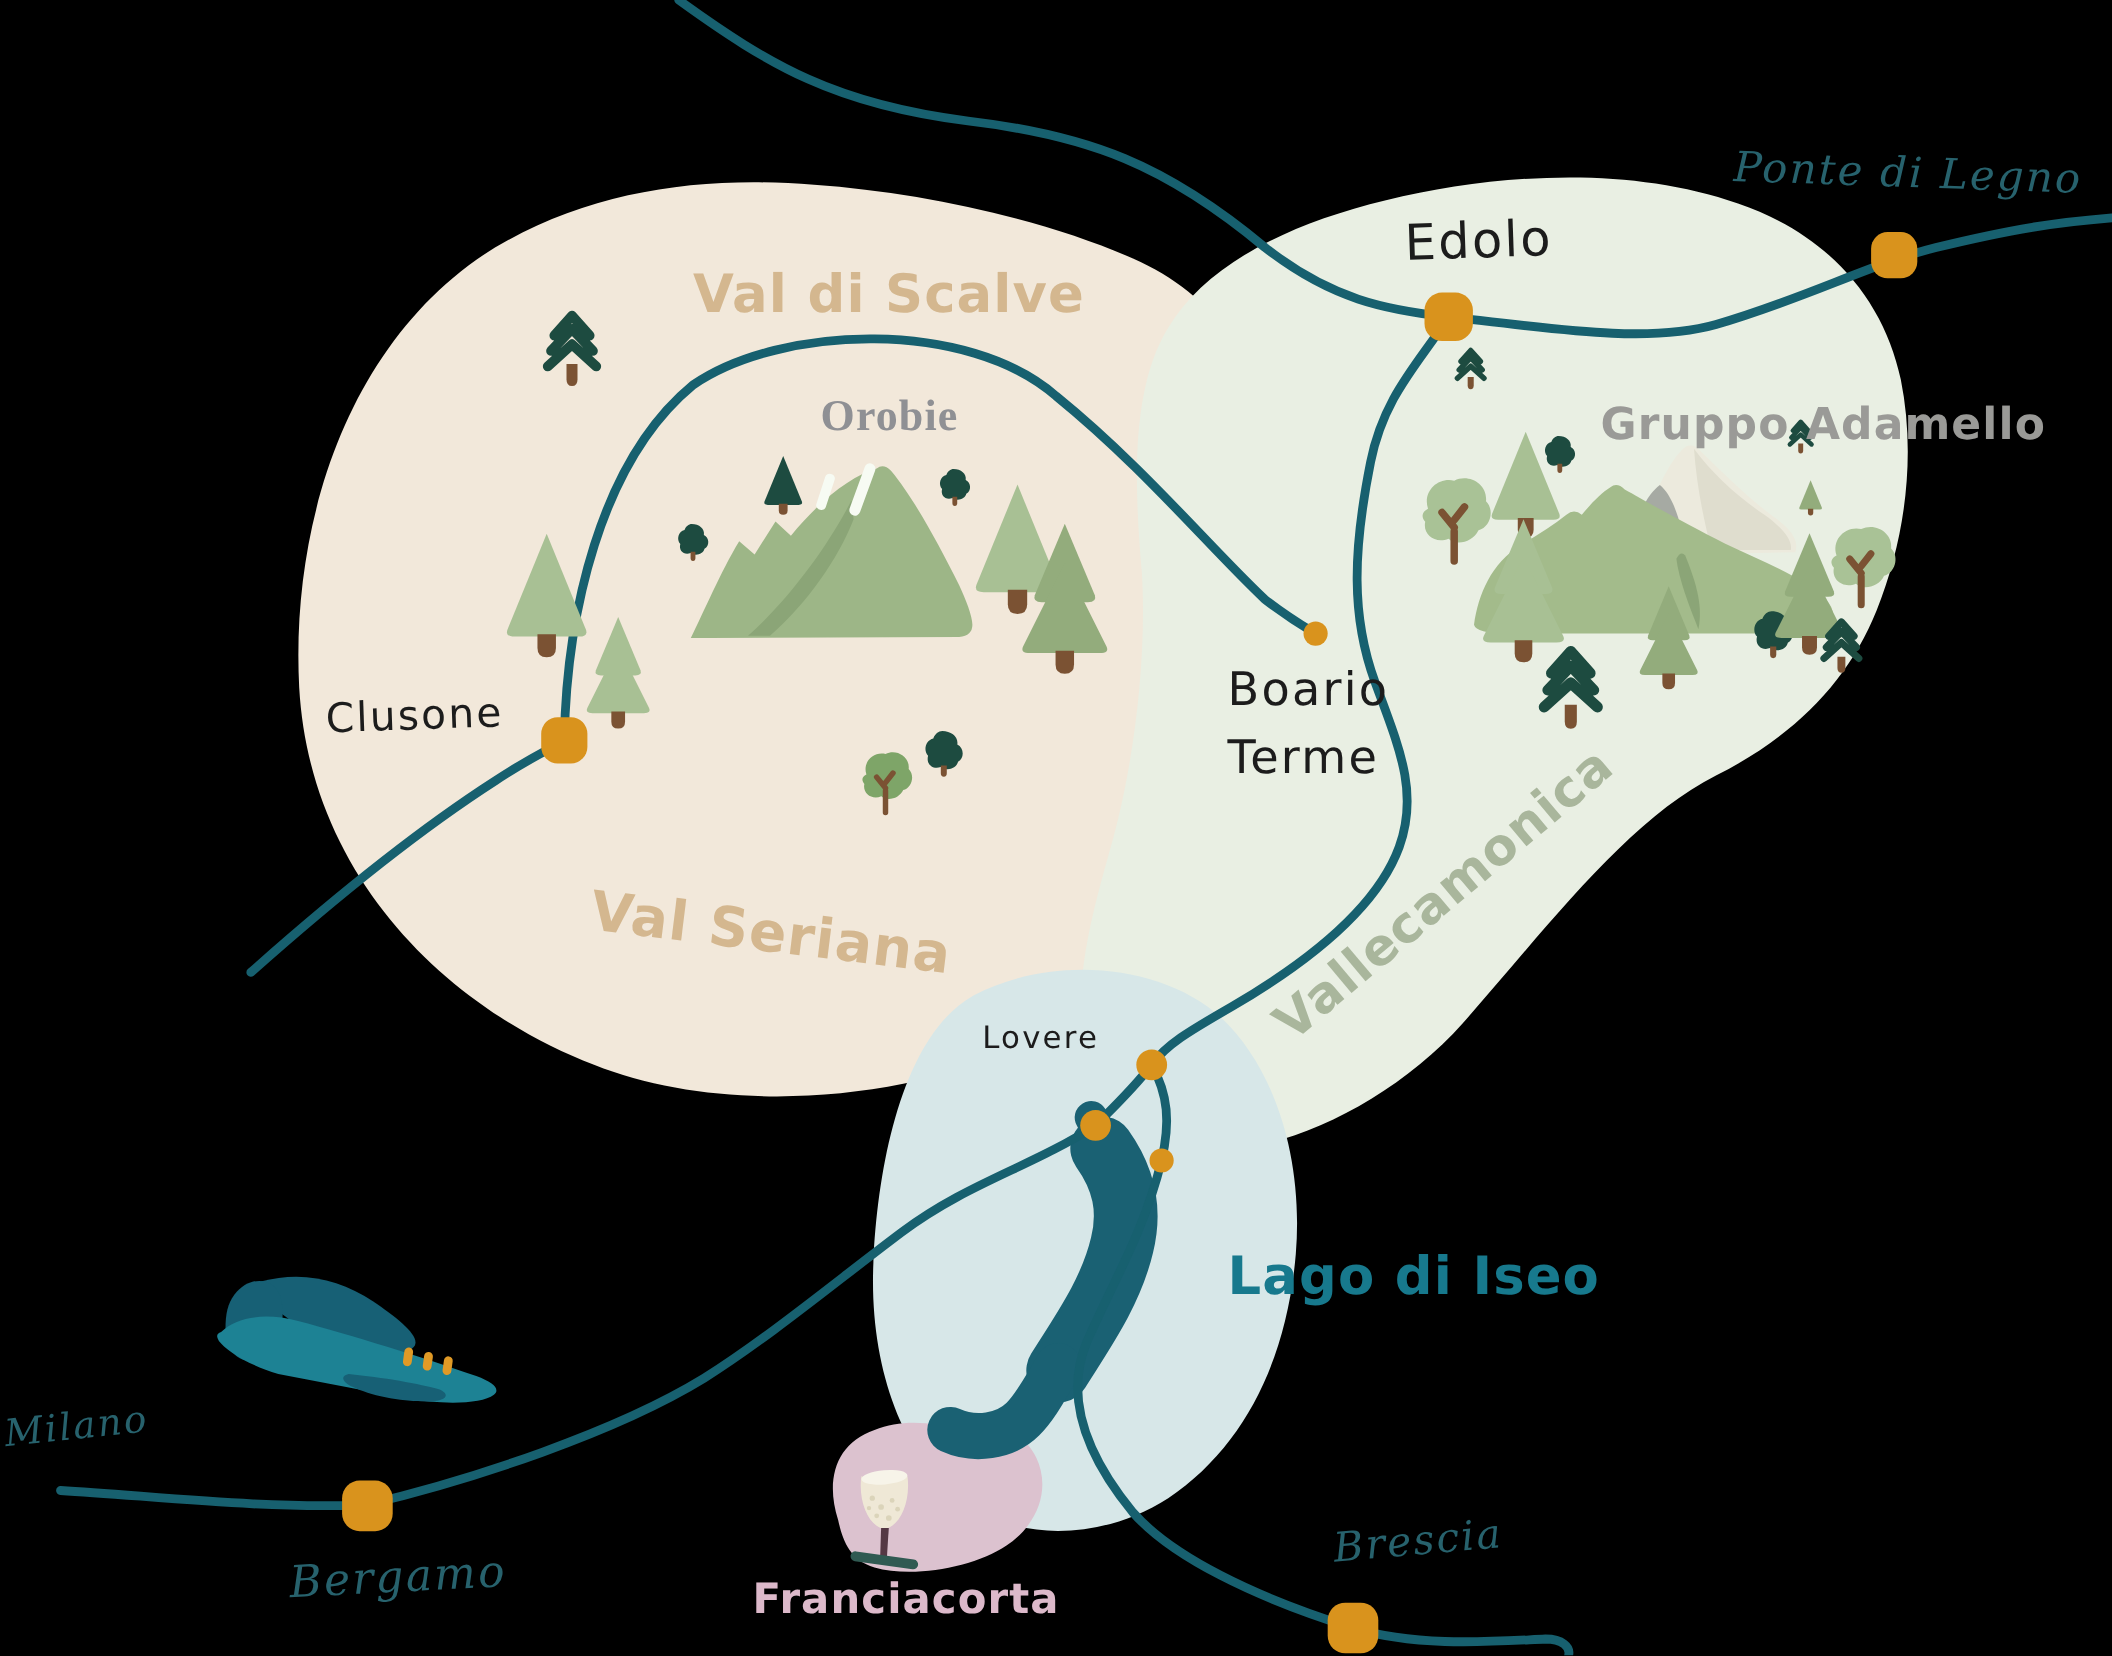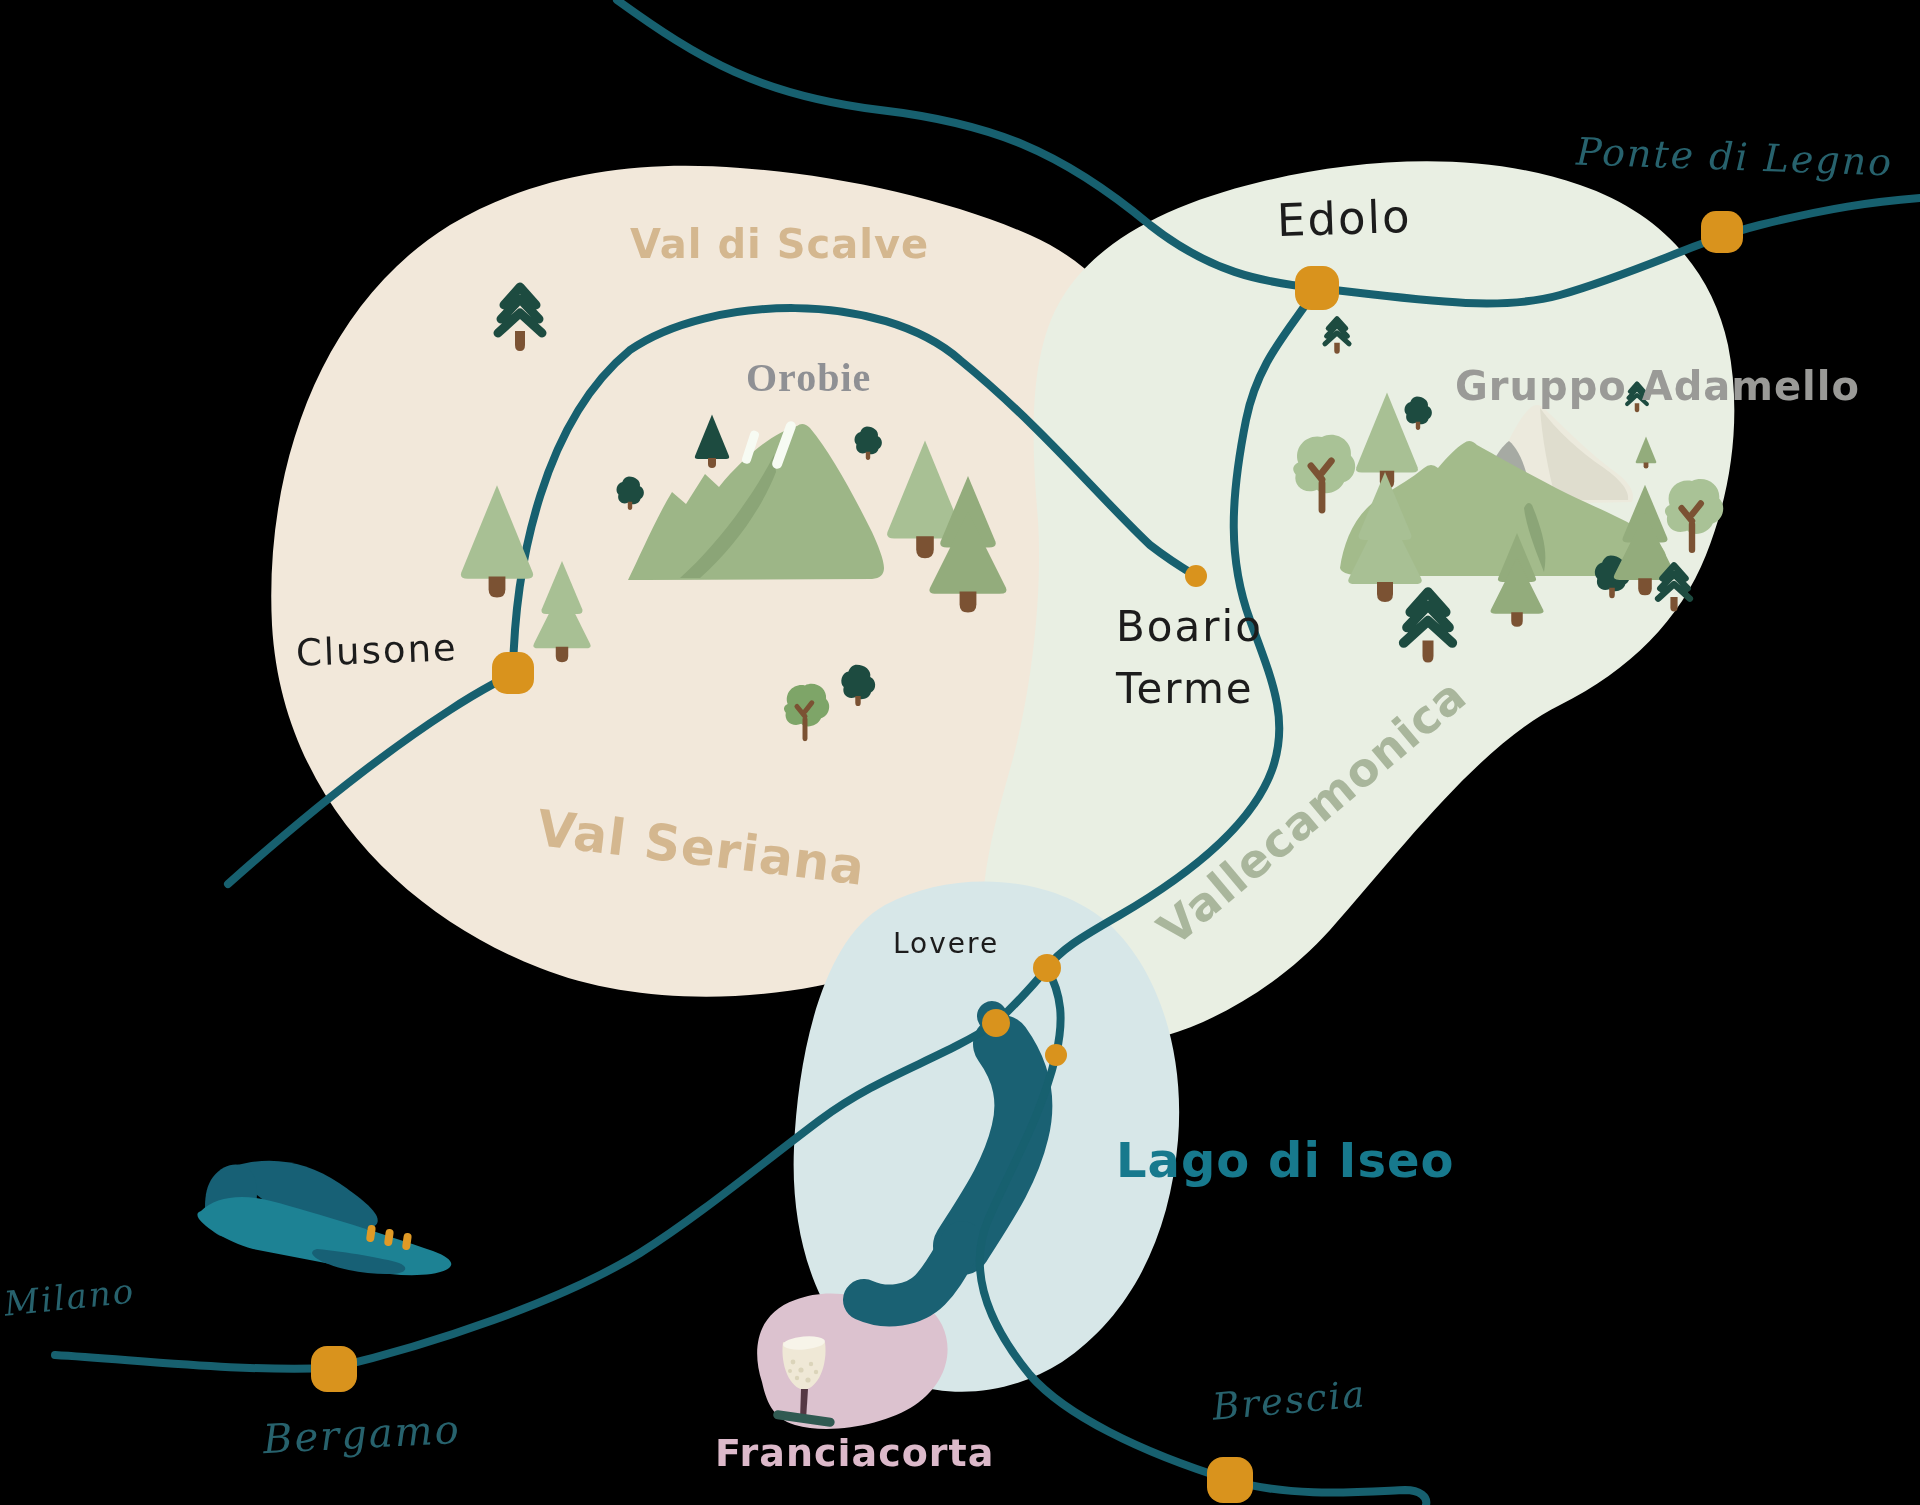--- a/index.html
+++ b/index.html
@@ -138,33 +138,33 @@
       <circle cx="15" cy="40" r="2.2"></circle>
           <circle cx="26" cy="42" r="2.6"></circle>
           <circle cx="34" cy="34" r="2.2"></circle>
           <circle cx="8" cy="33" r="2"></circle>
     </g>
     <path d="M 19 51 L 26 51 L 24 82 L 18 82 Z" fill="#553844"></path>
     <rect x="-9" y="76" width="62" height="9" rx="4.5" fill="#305a52" transform="rotate(8 22 80)"></rect>
   </g>
 </svg>
 
-<div class="lbl bubble" style="left:630px;top:224px;font-size:40px;color:#d4b78f;">Val di Scalve</div>
+<div class="lbl bubble" style="left:630px;top:244px;font-size:48px;color:#d4b78f;">Val di Scalve</div>
 
 <div class="lbl bubble" style="left:746px;top:358px;font-size:40px;color:#8f9094;font-family:Liberation Serif, serif;">Orobie</div>
 
 <div class="lbl bubble" style="left:1455px;top:324px;font-size:40px;color:#9a9a97;margin-top:42px;">Gruppo Adamello</div>
 
 <div class="lbl bubble centered" style="left:701px;top:848px;font-size:50px;color:#d4b78f;transform:translate(-50%,-50%) rotate(7deg);">Val Seriana</div>
 
 <div class="lbl bubble centered" style="left:1312px;top:812px;font-size:46px;color:#a9b69c;transform:translate(-50%,-50%) rotate(-40deg);">Vallecamonica</div>
 
 <div class="lbl bubble" style="left:1096px;top:1136px;font-size:48px;color:#17798d;margin-left:20px;">Lago di Iseo</div>
 
-<div class="lbl bubble" style="left:715px;top:1434px;font-size:38px;color:#dcb9ca;">Franciacorta</div>
+<div class="lbl bubble" style="left:684px;top:1434px;font-size:38px;color:#dcb9ca;">Franciacorta</div>
 
 <div class="lbl hand" style="left:1277px;top:196px;font-size:45px;color:#1c1c1c;transform:rotate(-2deg);">Edolo</div>
 
 <div class="lbl hand" style="left:296px;top:632px;font-size:37px;color:#1c1c1c;transform:rotate(-2deg);">Clusone</div>
 
 <div class="lbl hand" style="left:1116px;top:596px;font-size:42px;color:#1c1c1c;line-height:62px;">
   <div>Boario</div>
   <div>Terme</div>
 </div>
 

